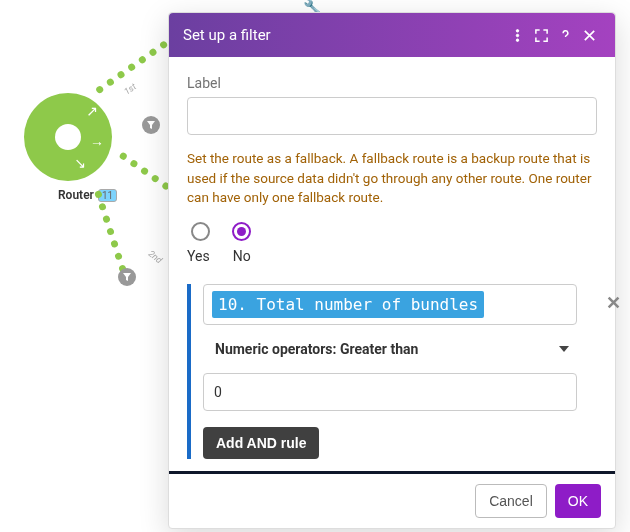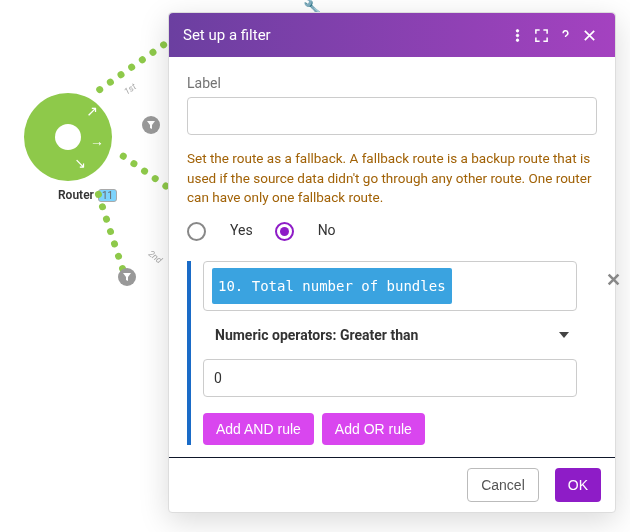--- a/index.html
+++ b/index.html
@@ -193,23 +193,24 @@
       margin-bottom: 14px;
     }
     .radio-row {
       display: flex;
       gap: 22px;
       align-items: center;
       margin-bottom: 20px;
     }
     .radio-item {
       display: flex;
-      align-items: flex-start;
-      gap: 24px;
+      align-items: flex-end;
+      gap: 7px;
       cursor: pointer;
+      flex-direction: column;
     }
     .radio-circle {
       width: 19px;
       height: 19px;
       border-radius: 50%;
       border: 2px solid #888;
       display: flex;
       align-items: center;
       justify-content: center;
     }
@@ -246,22 +247,22 @@
       border-radius: 4px;
       padding: 6px 8px;
       background: #fff;
       display: flex;
       align-items: center;
     }
     .pill {
       background: #3aa3e0;
       color: #fff;
       font-family: ui-monospace, Menlo, Consolas, monospace;
-      font-size: 14px;
-      padding: 10px 6px;
+      font-size: 16px;
+      padding: 4px 6px;
       border-radius: 2px;
     }
     .remove-x {
       position: absolute;
       right: -24px;
       top: 8px;
       color: #888;
       font-size: 18px;
       cursor: pointer;
       font-weight: bold;
@@ -301,27 +302,27 @@
       gap: 8px;
     }
     .btn {
       border: none;
       border-radius: 4px;
       padding: 8px 13px;
       font-size: 14px;
       cursor: pointer;
       color: #fff;
     }
-    .btn-green { background: #d946ef; }
+    .btn-green { background: #404040; font-weight: bold; }
     .dialog-footer {
-      border-top: 1px solid #0f172a;
+      border-top: 3px solid #0f172a;
       padding: 10px 14px;
       display: flex;
       justify-content: flex-end;
-      gap: 16px;
+      gap: 8px;
     }
     .btn-cancel {
       background: #fff;
       color: #555;
       border: 1px solid #bbb;
     }
     .btn-ok {
       background: #8e1cc7;
     }
   </style>
@@ -453,21 +454,20 @@
         <span>Numeric operators: Greater than</span>
         <span class="caret-down"></span>
       </div>
 
       <div class="value-input">
         <span>0</span>
       </div>
 
       <div class="btn-row">
         <button class="btn btn-green">Add AND rule</button>
-        <button class="btn btn-green">Add OR rule</button>
       </div>
     </div>
   </div>
 
   <div class="dialog-footer">
     <button class="btn btn-cancel">Cancel</button>
     <button class="btn btn-ok">OK</button>
   </div>
 </div>
 

